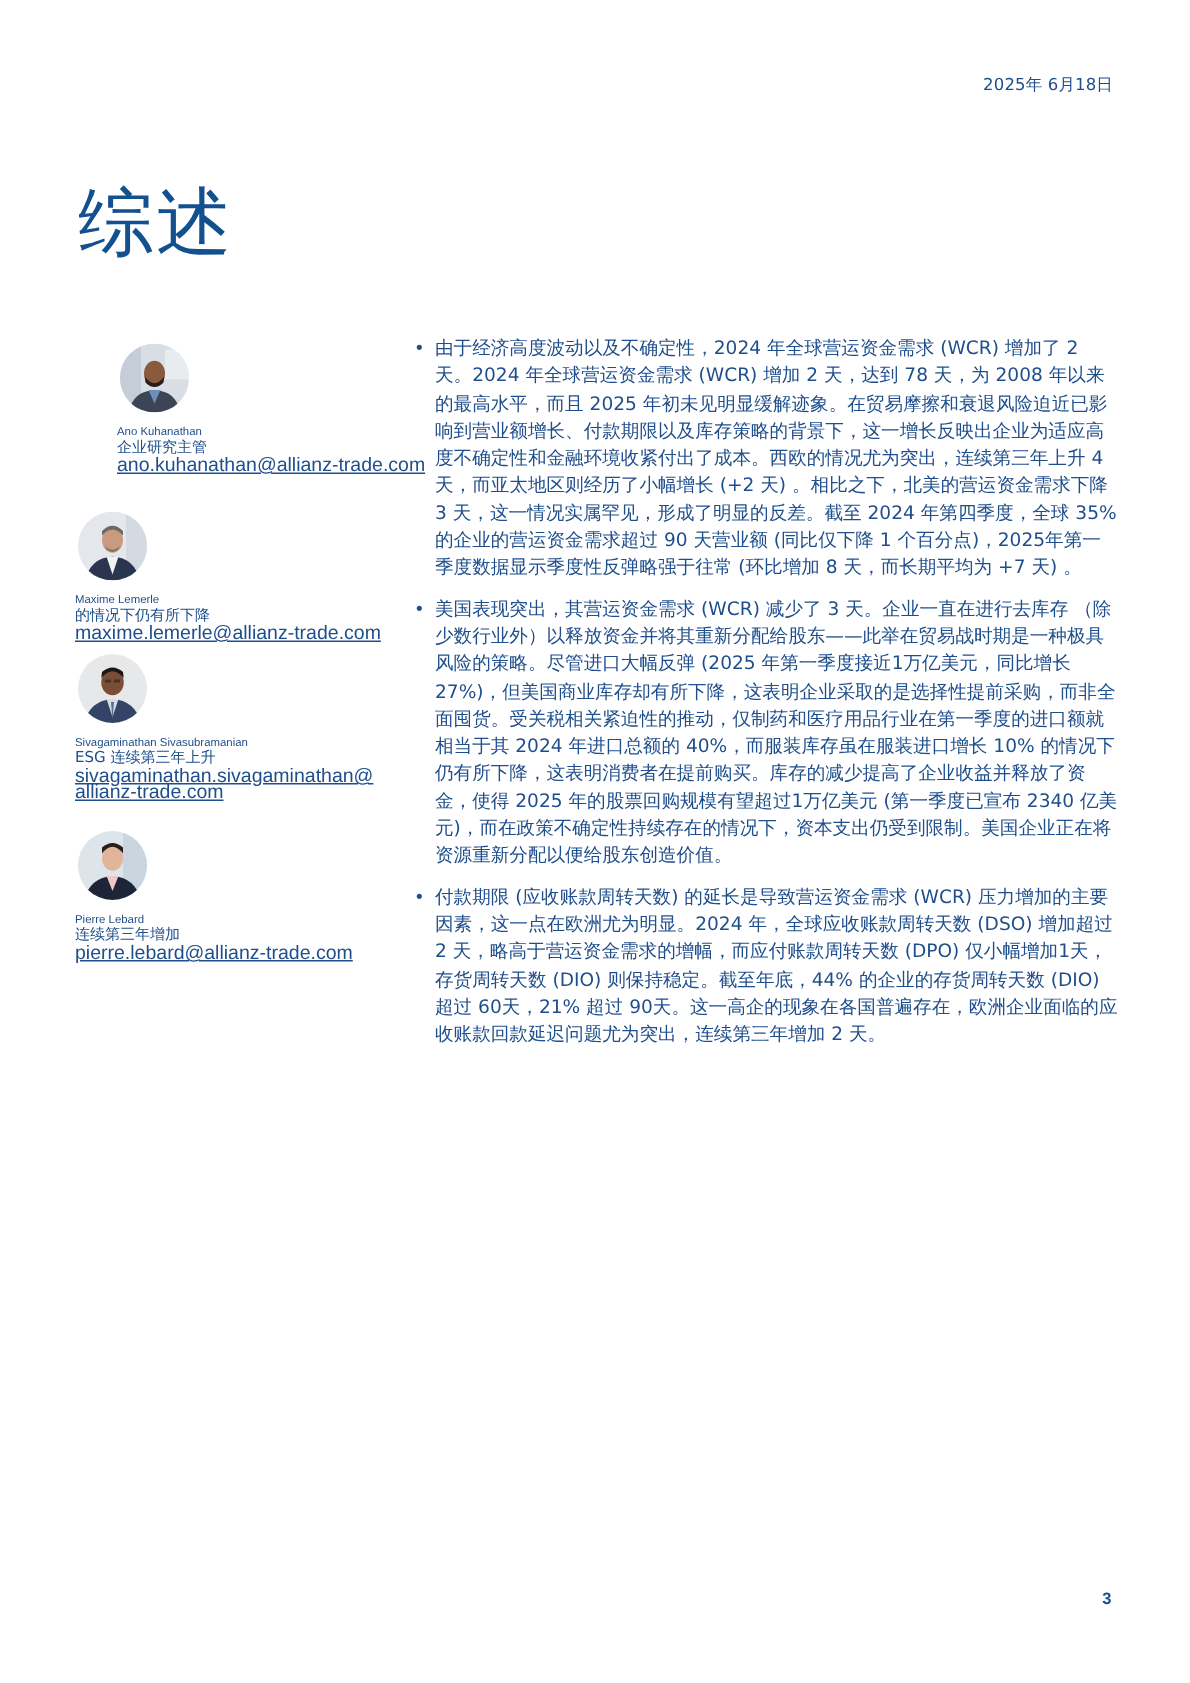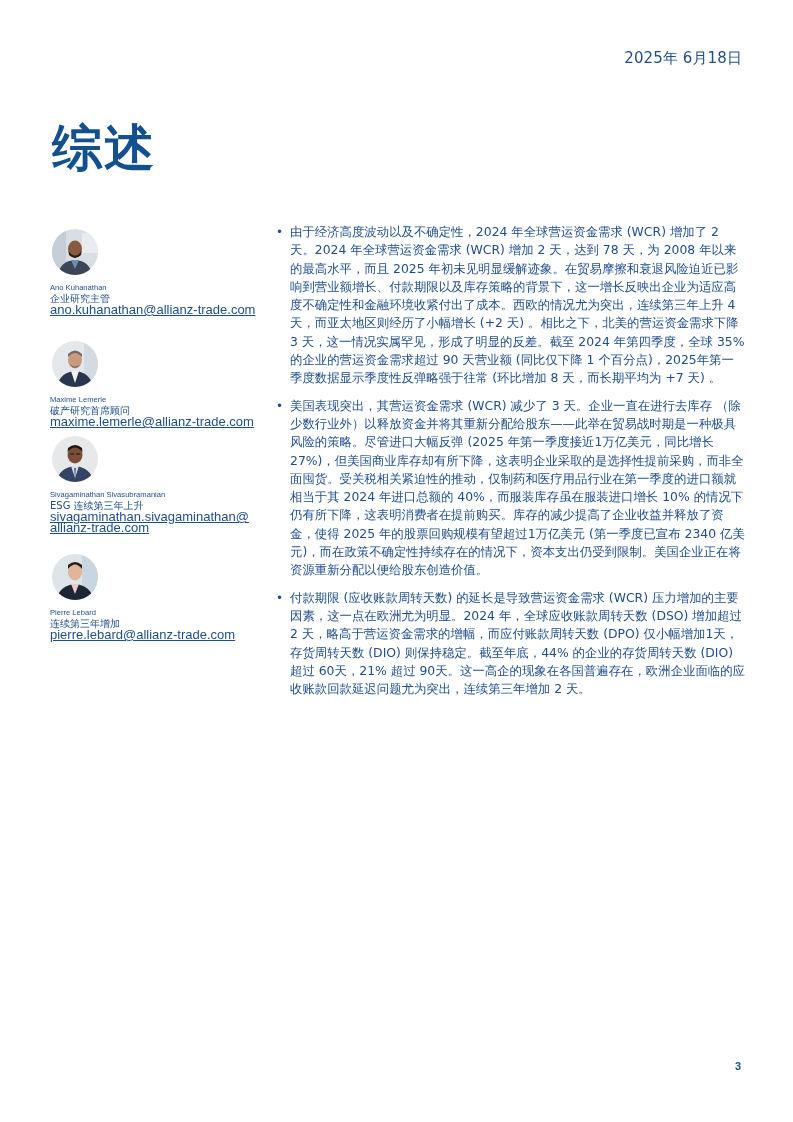--- a/index.html
+++ b/index.html
@@ -1,21 +1,21 @@
 <!DOCTYPE html>
 <html><head>
   <meta charset="utf-8">
   <style>
     * { margin: 0; padding: 0; box-sizing: border-box; }
     html, body { width: 793px; height: 1122px; background: #ffffff; overflow: hidden; }
     body { position: relative; font-family: "DejaVu Sans", "Liberation Sans", sans-serif; color: #1f4e8c; }
 
-    .date { position: absolute; top: 49px; right: 51px; font-size: 15px; color: #1f4e8c; letter-spacing: 0.1px; }
+    .date { position: absolute; top: 49px; right: 51px; font-size: 11px; color: #1f4e8c; letter-spacing: 0.1px; }
 
-    .title { position: absolute; top: 118px; left: 52px; font-size: 50px; color: #13508f; font-weight: bold; letter-spacing: 2px; line-height: 60px; text-align: center; }
+    .title { position: absolute; top: 118px; left: 52px; font-size: 50px; color: #13508f; font-weight: normal; letter-spacing: 2px; line-height: 60px; text-align: center; }
 
     .authors { position: absolute; left: 50px; top: 229px; width: 200px; }
     .author { position: absolute; left: 0; width: 210px; }
     .avatar { width: 46px; height: 46px; border-radius: 50%; overflow: hidden; margin-left: 2px; position: relative; }
     .avatar svg { display: block; }
     .author-name { margin-top: 7px; font-size: 7.6px; color: #1f4e8c; line-height: 11px; font-family: "Liberation Sans", sans-serif; }
     .author-role { font-size: 10px; color: #1f4e8c; line-height: 11px; }
     .author-email { font-size: 13px; color: #1f4e8c; line-height: 11px; text-decoration: underline; font-family: Liberation Sans, sans-serif; display: block; }
 
     .body-list { position: absolute; left: 276px; top: 223px; width: 470px; list-style: none; }
@@ -26,21 +26,21 @@
   </style>
 </head>
 <body>
 
 <div class="date">2025年 6月18日</div>
 
 <h1 class="title">综述</h1>
 
 <div class="authors">
 
-  <div class="author" style="top:0px;">
+  <div class="author" style="top:0px;margin-left:28px;">
     <div class="avatar">
       <svg width="46" height="46" viewBox="0 0 46 46">
         <rect width="46" height="46" fill="#d9dee4"></rect>
         <rect x="0" y="0" width="14" height="46" fill="#c5ced8"></rect>
         <rect x="30" y="4" width="16" height="20" fill="#e8ecef"></rect>
         <path d="M6 46 Q8 32 23 31 Q38 32 40 46 Z" fill="#3b4556"></path>
         <path d="M19 31 L23 40 L27 31 Z" fill="#6c8fb8"></path>
         <ellipse cx="23" cy="20" rx="7" ry="8.5" fill="#8a5a3e"></ellipse>
         <path d="M16.5 22 Q23 31 29.5 22 L29 26 Q23 32 17 26 Z" fill="#2b1d16"></path>
       </svg>
@@ -56,21 +56,21 @@
         <rect width="46" height="46" fill="#e4e8ec"></rect>
         <rect x="32" y="0" width="14" height="46" fill="#d3dae2"></rect>
         <path d="M5 46 Q8 31 23 30 Q38 31 41 46 Z" fill="#2a3650"></path>
         <path d="M19 30 L23 42 L27 30 Z" fill="#f2f2f2"></path>
         <ellipse cx="23" cy="19" rx="7" ry="8.5" fill="#c99a7e"></ellipse>
         <path d="M16 16 Q23 8 30 16 L30 13 Q23 6 16 13 Z" fill="#6d6a66"></path>
         <path d="M18 23 Q23 28 28 23 L27 25 Q23 29 19 25 Z" fill="#7a6f68"></path>
       </svg>
     </div>
     <div class="author-name">Maxime Lemerle</div>
-    <div class="author-role">破产研究首席顾问</div>
+    <div class="author-role">的情况下仍有所下降</div>
     <a class="author-email">maxime.lemerle@allianz-trade.com</a>
   </div>
 
   <div class="author" style="top:207px;">
     <div class="avatar">
       <svg width="46" height="46" viewBox="0 0 46 46">
         <rect width="46" height="46" fill="#e6e8ea"></rect>
         <path d="M4 46 Q8 31 23 30 Q38 31 42 46 Z" fill="#334466"></path>
         <path d="M19 30 L23 42 L27 30 Z" fill="#d8dce8"></path>
         <path d="M22 32 L23 44 L24 32 Z" fill="#5a6a8a"></path>

